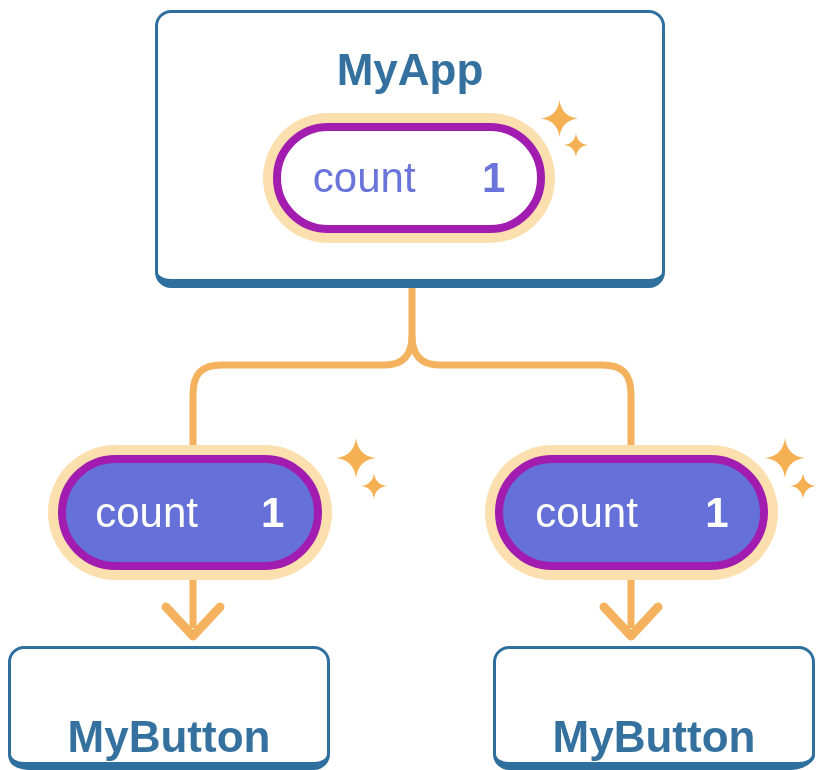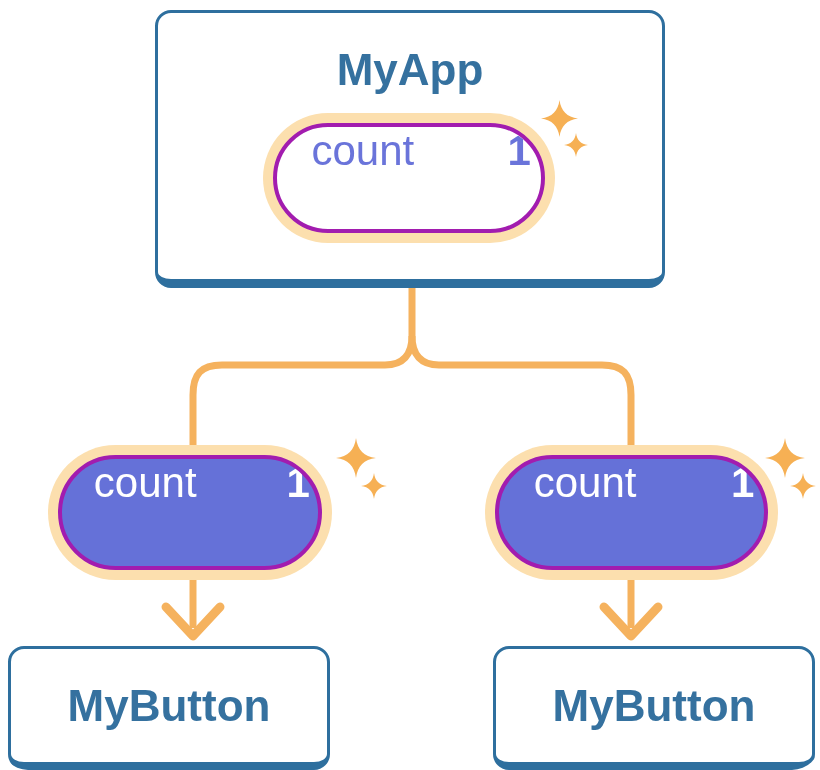--- a/index.html
+++ b/index.html
@@ -29,46 +29,45 @@
     border-bottom-width: 9px;
     border-radius: 16px;
     z-index: 2;
   }
   .card-root {
     left: 155px; top: 10px;
     width: 510px; height: 278px;
   }
   .card-child {
     display: flex;
-    align-items: center;
+    align-items: flex-end;
     justify-content: center;
     border-bottom-width: 8px;
   }
   .card-child-left  { left: 8px;   top: 646px; width: 322px; height: 124px; }
   .card-child-right { left: 493px; top: 646px; width: 322px; height: 124px; }
   .node-title {
     font-size: 44px;
     font-weight: 700;
     color: #35719f;
     text-align: center;
   }
   .card-root .node-title {
     margin-top: 32px;
   }
   .pill {
     position: absolute;
     box-sizing: border-box;
-    border: 4px solid #a21caf;
+    border: 8px solid #a21caf;
     border-radius: 999px;
     box-shadow: 0 0 0 10px #fcdfae;
     display: flex;
-    align-items: flex-start;
+    align-items: center;
     overflow: hidden;
     z-index: 3;
-    gap: 23px;
   }
   .pill-top {
     left: 273px; top: 123px;
     width: 272px; height: 110px;
     background: #ffffff;
   }
   .pill-child {
     background: #6571d8;
   }
   .pill-child-left  { left: 58px;  top: 455px; width: 264px; height: 115px; }

